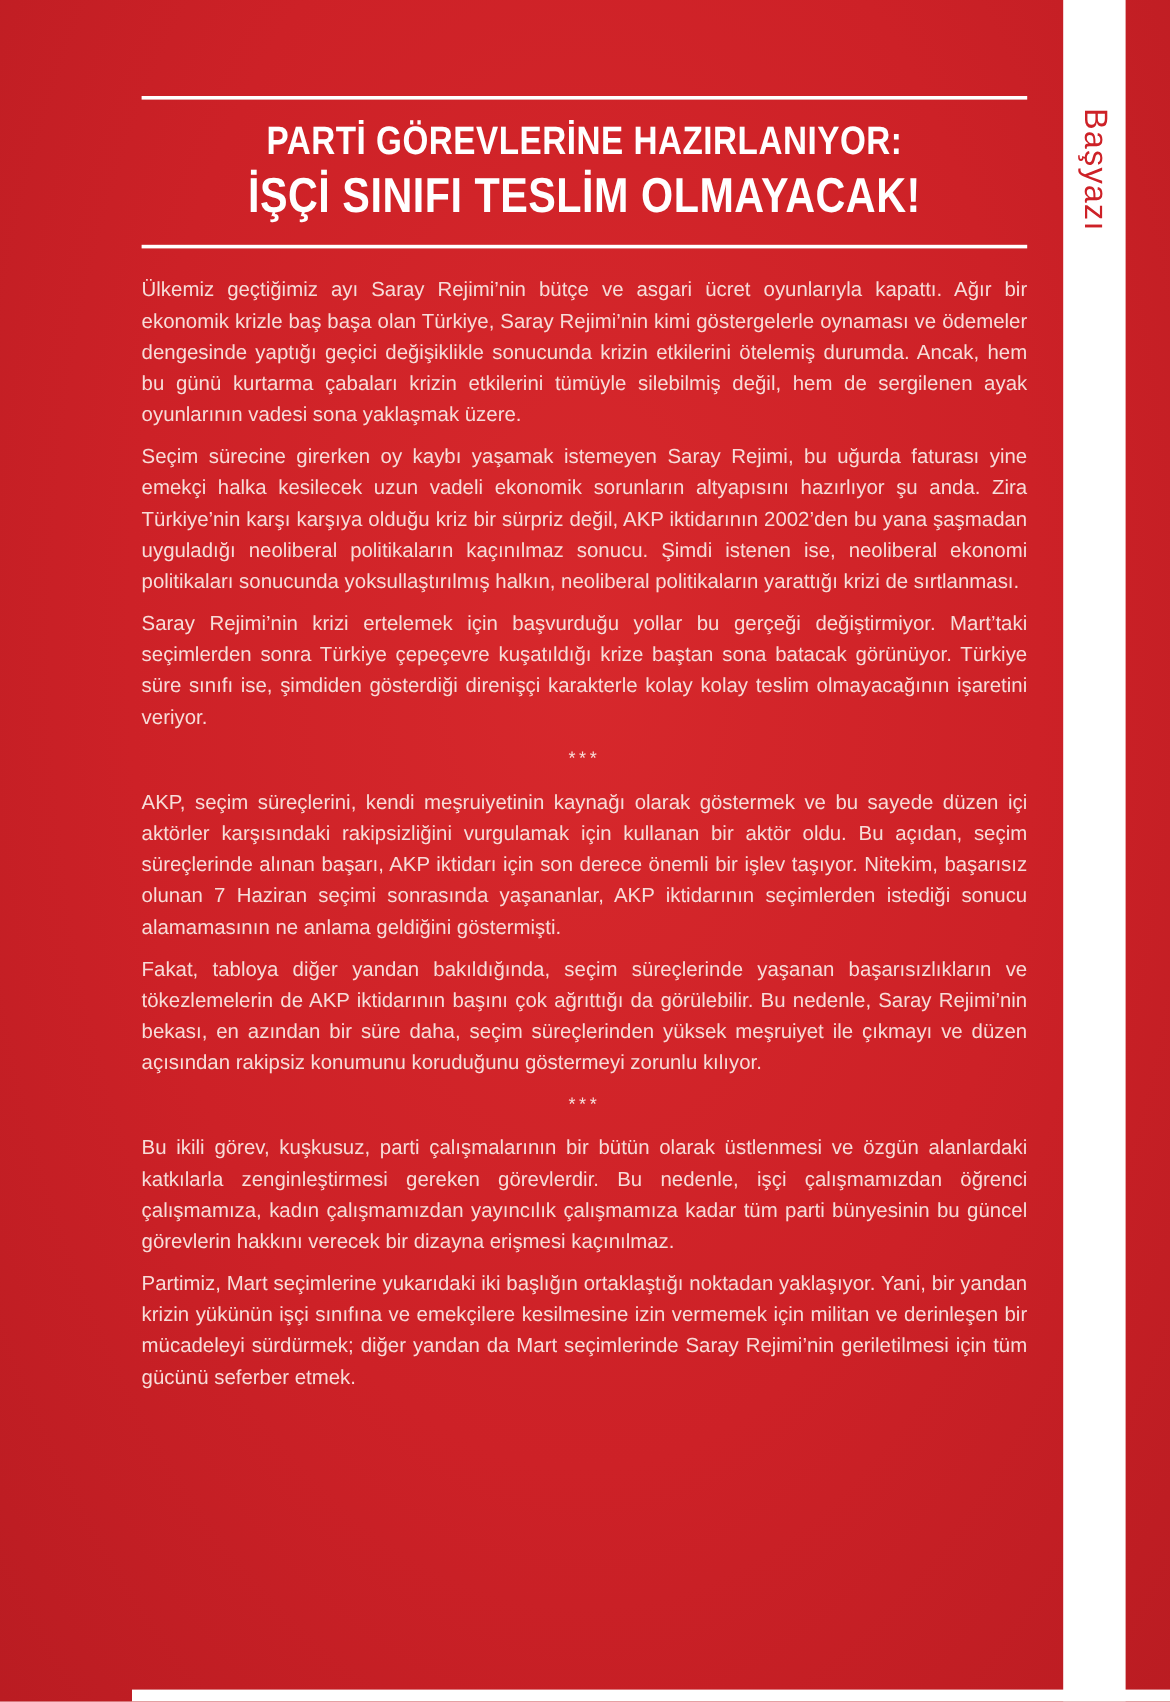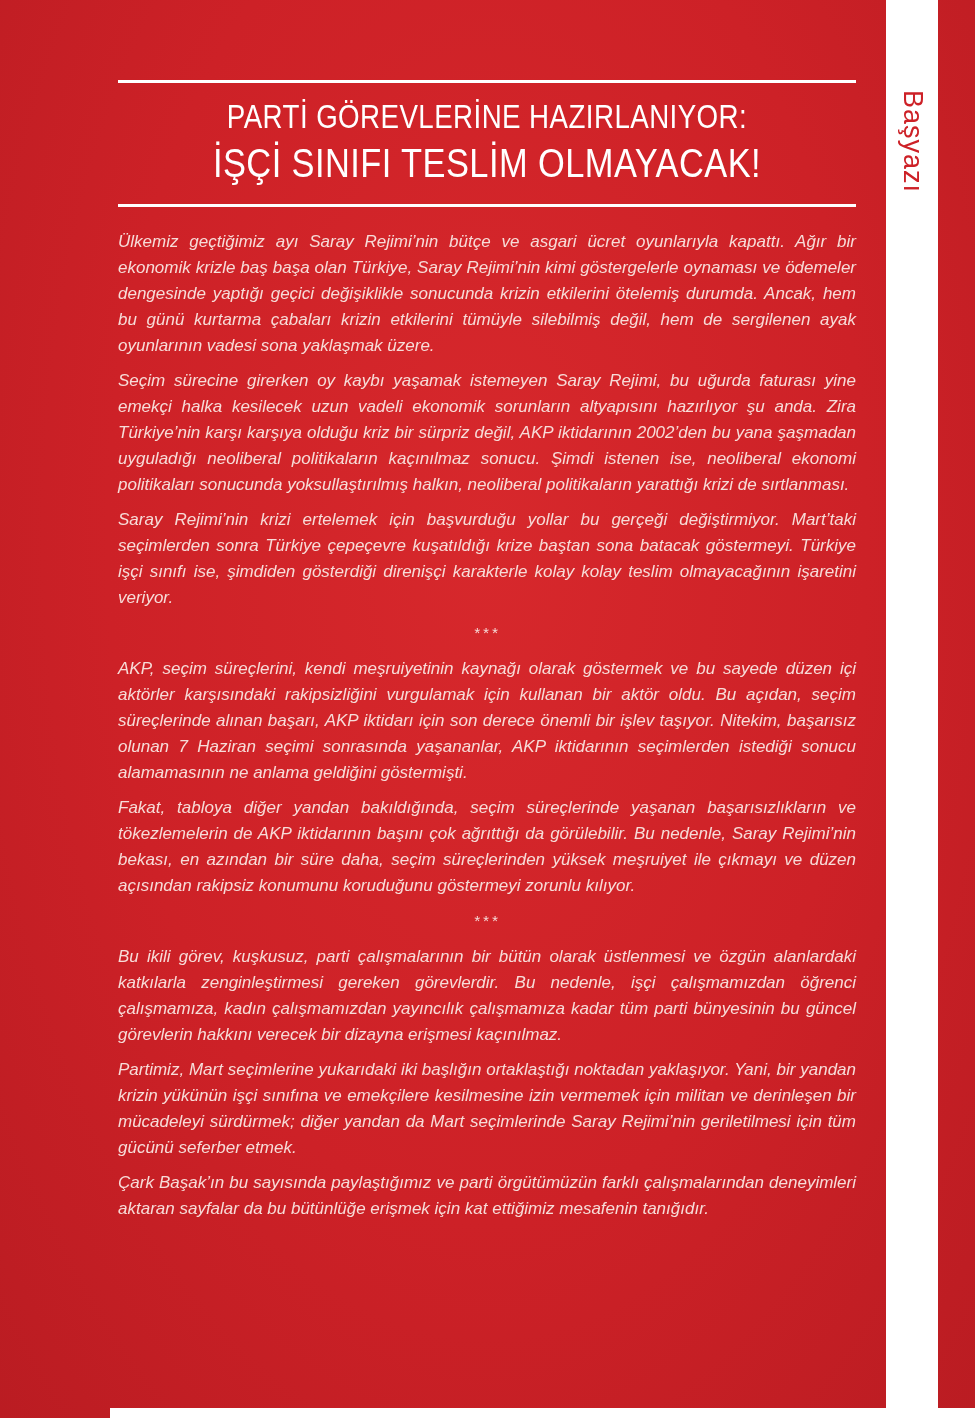--- a/index.html
+++ b/index.html
@@ -25,21 +25,21 @@
     background: #ffffff;
     width: 100%;
   }
   .rule.top { margin-top: 80px; }
   .rule.bottom { margin-top: 18px; }
 
   h1.title {
     margin: 16px 0 0 0;
     text-align: center;
     color: #ffffff;
-    font-weight: 400;
+    font-weight: 700;
     line-height: 1.1;
   }
   h1.title .t1 {
     display: block;
     font-size: 33px;
     letter-spacing: 0.5px;
     transform: scaleX(0.84);
     transform-origin: center;
   }
   h1.title .t2 {
@@ -53,21 +53,20 @@
 
   .article-body {
     margin-top: 22px;
     color: #f7dcd8;
     font-size: 17px;
     line-height: 26px;
     text-align: justify;
   }
   .article-body p {
     margin: 0 0 9px 0;
-    font-style: italic;
   }
   .article-body p.sep {
     text-align: center;
     margin: 6px 0 10px 0;
     letter-spacing: 3px;
     font-size: 15px;
   }
 
   .side-strip {
     position: absolute;
@@ -109,28 +108,27 @@
     <h1 class="title">
       <span class="t1">PARTİ GÖREVLERİNE HAZIRLANIYOR:</span>
       <span class="t2">İŞÇİ SINIFI TESLİM OLMAYACAK!</span>
     </h1>
 
     <div class="rule bottom"></div>
 
     <div class="article-body">
       <p>Ülkemiz geçtiğimiz ayı Saray Rejimi’nin bütçe ve asgari ücret oyunlarıyla kapattı. Ağır bir ekonomik krizle baş başa olan Türkiye, Saray Rejimi’nin kimi göstergelerle oynaması ve ödemeler dengesinde yaptığı geçici değişiklikle sonucunda krizin etkilerini ötelemiş durumda. Ancak, hem bu günü kurtarma çabaları krizin etkilerini tümüyle silebilmiş değil, hem de sergilenen ayak oyunlarının vadesi sona yaklaşmak üzere.</p>
       <p>Seçim sürecine girerken oy kaybı yaşamak istemeyen Saray Rejimi, bu uğurda faturası yine emekçi halka kesilecek uzun vadeli ekonomik sorunların altyapısını hazırlıyor şu anda. Zira Türkiye’nin karşı karşıya olduğu kriz bir sürpriz değil, AKP iktidarının 2002’den bu yana şaşmadan uyguladığı neoliberal politikaların kaçınılmaz sonucu. Şimdi istenen ise, neoliberal ekonomi politikaları sonucunda yoksullaştırılmış halkın, neoliberal politikaların yarattığı krizi de sırtlanması.</p>
-      <p>Saray Rejimi’nin krizi ertelemek için başvurduğu yollar bu gerçeği değiştirmiyor. Mart’taki seçimlerden sonra Türkiye çepeçevre kuşatıldığı krize baştan sona batacak göstermeyi. Türkiye işçi sınıfı ise, şimdiden gösterdiği direnişçi karakterle kolay kolay teslim olmayacağının işaretini veriyor.</p>
+      <p>Saray Rejimi’nin krizi ertelemek için başvurduğu yollar bu gerçeği değiştirmiyor. Mart’taki seçimlerden sonra Türkiye çepeçevre kuşatıldığı krize baştan sona batacak görünüyor. Türkiye süre sınıfı ise, şimdiden gösterdiği direnişçi karakterle kolay kolay teslim olmayacağının işaretini veriyor.</p>
       <p class="sep">***</p>
       <p>AKP, seçim süreçlerini, kendi meşruiyetinin kaynağı olarak göstermek ve bu sayede düzen içi aktörler karşısındaki rakipsizliğini vurgulamak için kullanan bir aktör oldu. Bu açıdan, seçim süreçlerinde alınan başarı, AKP iktidarı için son derece önemli bir işlev taşıyor. Nitekim, başarısız olunan 7 Haziran seçimi sonrasında yaşananlar, AKP iktidarının seçimlerden istediği sonucu alamamasının ne anlama geldiğini göstermişti.</p>
       <p>Fakat, tabloya diğer yandan bakıldığında, seçim süreçlerinde yaşanan başarısızlıkların ve tökezlemelerin de AKP iktidarının başını çok ağrıttığı da görülebilir. Bu nedenle, Saray Rejimi’nin bekası, en azından bir süre daha, seçim süreçlerinden yüksek meşruiyet ile çıkmayı ve düzen açısından rakipsiz konumunu koruduğunu göstermeyi zorunlu kılıyor.</p>
       <p class="sep">***</p>
       <p>Bu ikili görev, kuşkusuz, parti çalışmalarının bir bütün olarak üstlenmesi ve özgün alanlardaki katkılarla zenginleştirmesi gereken görevlerdir. Bu nedenle, işçi çalışmamızdan öğrenci çalışmamıza, kadın çalışmamızdan yayıncılık çalışmamıza kadar tüm parti bünyesinin bu güncel görevlerin hakkını verecek bir dizayna erişmesi kaçınılmaz.</p>
       <p>Partimiz, Mart seçimlerine yukarıdaki iki başlığın ortaklaştığı noktadan yaklaşıyor. Yani, bir yandan krizin yükünün işçi sınıfına ve emekçilere kesilmesine izin vermemek için militan ve derinleşen bir mücadeleyi sürdürmek; diğer yandan da Mart seçimlerinde Saray Rejimi’nin geriletilmesi için tüm gücünü seferber etmek.</p>
-      <p>Çark Başak’ın bu sayısında paylaştığımız ve parti örgütümüzün farklı çalışmalarından deneyimleri aktaran sayfalar da bu bütünlüğe erişmek için kat ettiğimiz mesafenin tanığıdır.</p>
     </div>
   </div>
 
   <div class="side-strip">
     <span class="side-label">Başyazı</span>
   </div>
 
   <div class="bottom-bar"></div>
 
 </div>

